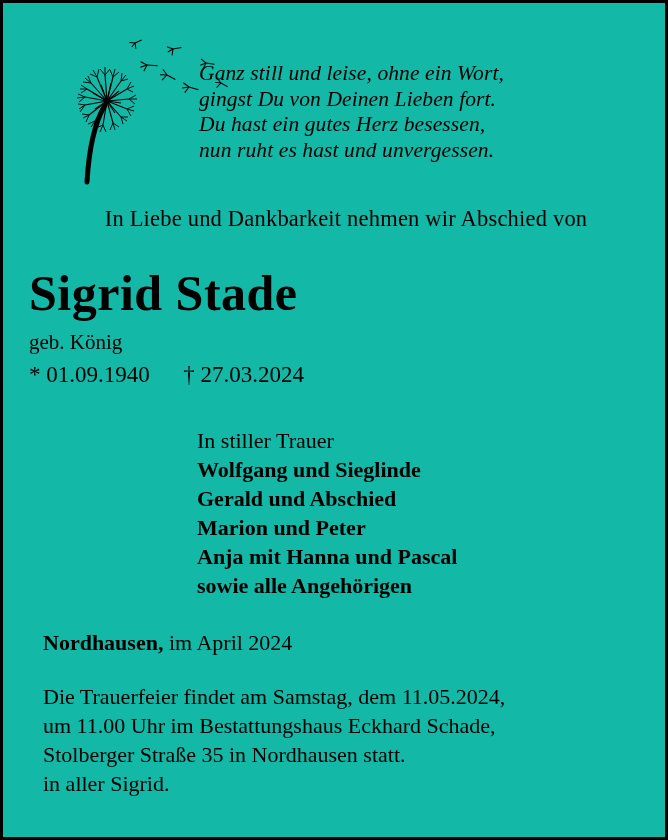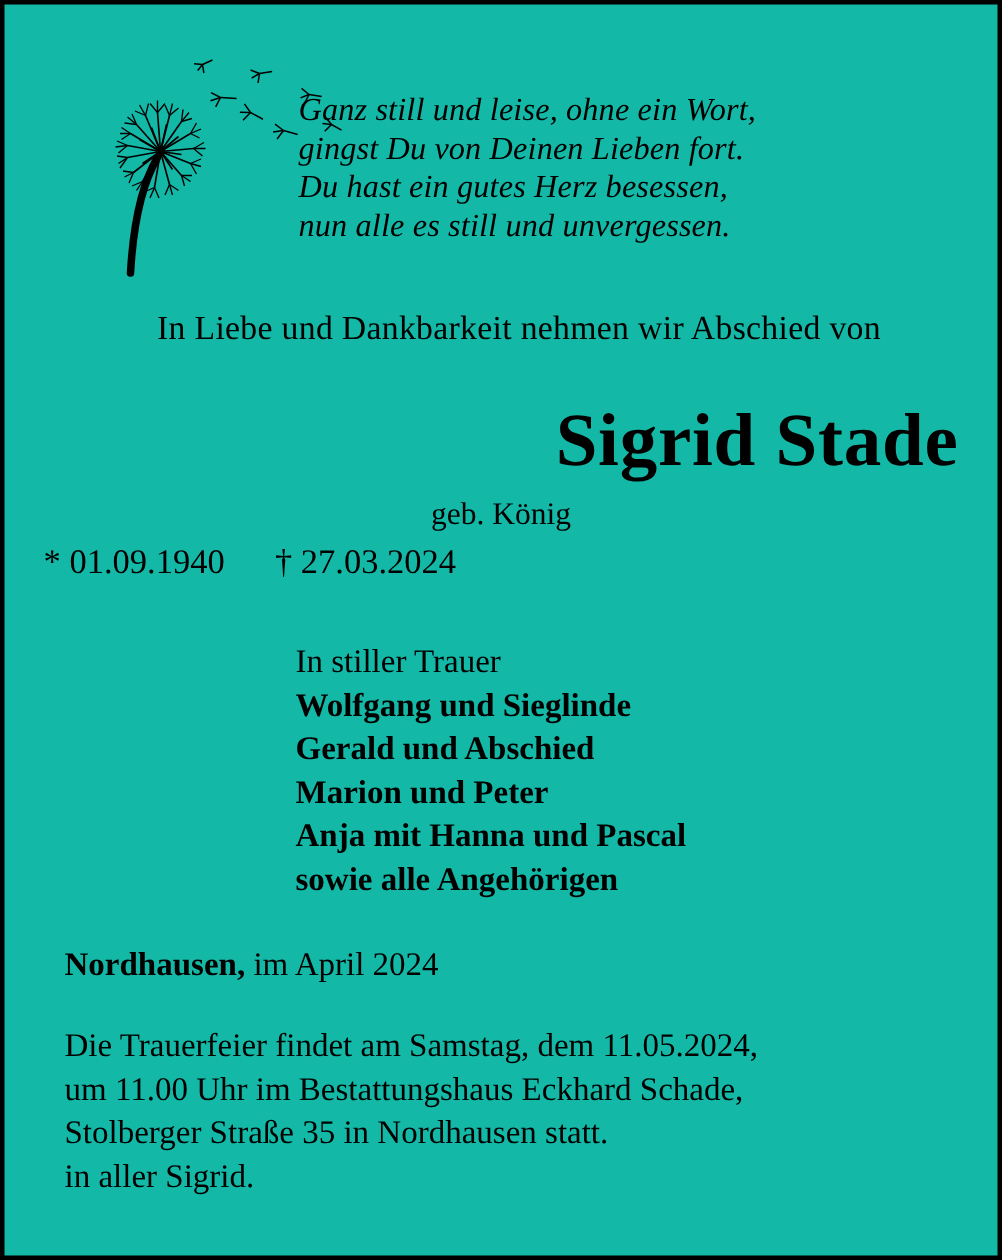--- a/index.html
+++ b/index.html
@@ -60,28 +60,27 @@
   .intro {
     margin-top: 20px;
     font-size: 22.5px;
     text-align: center;
     padding-left: 24px;
     letter-spacing: 0.2px;
   }
 
   
   .name {
-    text-align: right;
+    text-align: left;
     font-weight: bold;
     font-size: 50px;
     margin-top: 32px;
     letter-spacing: 0.5px;
   }
   .maiden {
-    text-align: center;
     font-size: 21px;
     margin-top: 8px;
   }
   .dates {
     text-align: left;
     font-size: 23px;
     margin-top: 7px;
   }
   .dates .sep {
     display: inline-block;
@@ -295,21 +294,21 @@
               <path d="M0 0 l -5 1"></path>
               <path d="M0 0 l -3 5"></path>
           </g>
         </g>
       </svg>
 
       <div class="verse">
         <div>Ganz still und leise, ohne ein Wort,</div>
         <div>gingst Du von Deinen Lieben fort.</div>
         <div>Du hast ein gutes Herz besessen,</div>
-        <div>nun alle es still und unvergessen.</div>
+        <div>nun ruht es hast und unvergessen.</div>
       </div>
     </div>
 
     <div class="intro">In Liebe und Dankbarkeit nehmen wir Abschied von</div>
 
     <div class="name">Sigrid Stade</div>
     <div class="maiden">geb. König</div>
     <div class="dates">
       <span>*</span>
       <span>01.09.1940</span>

